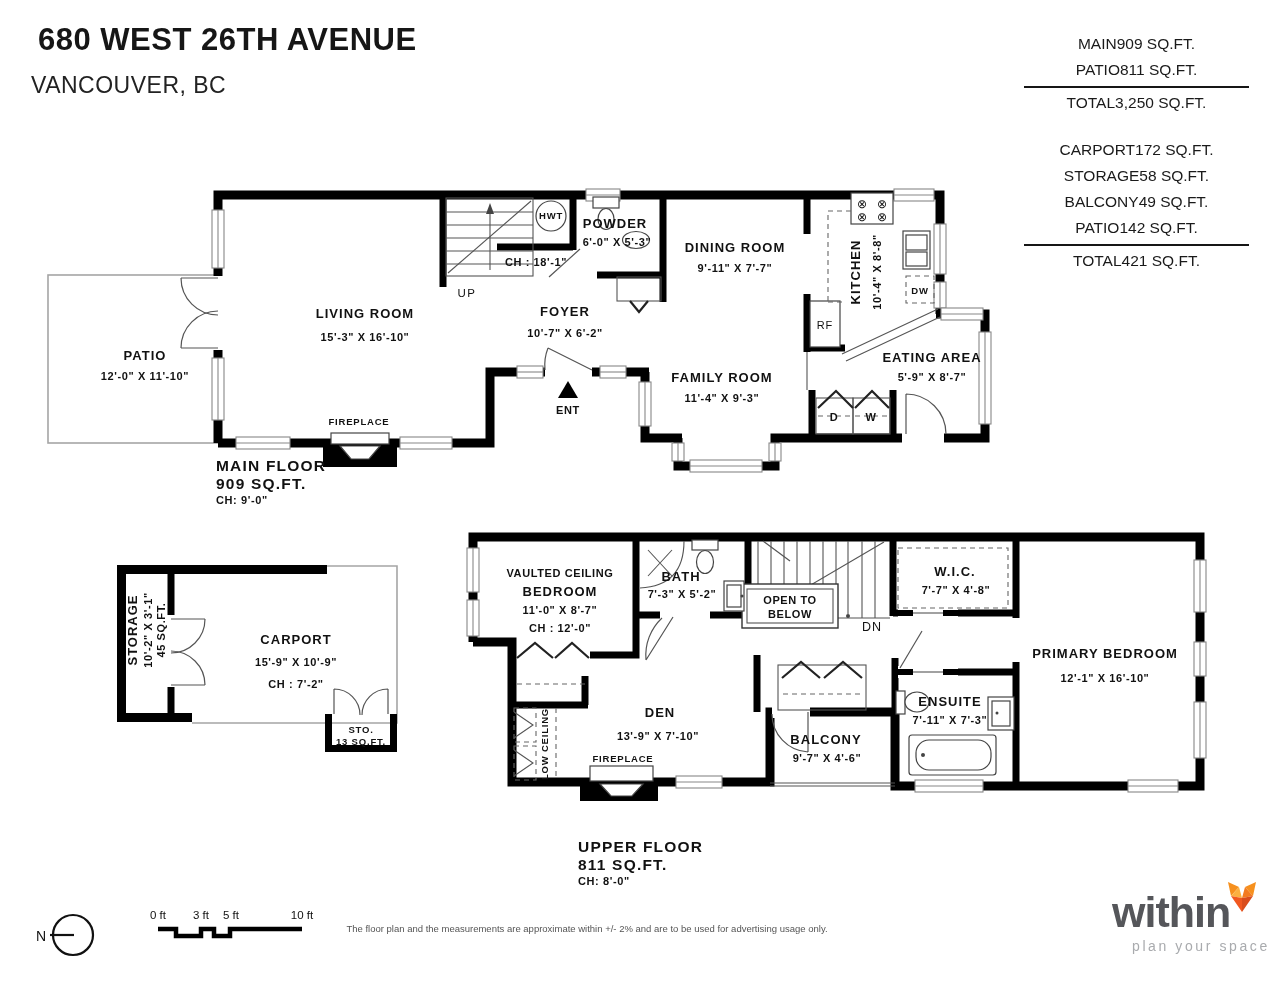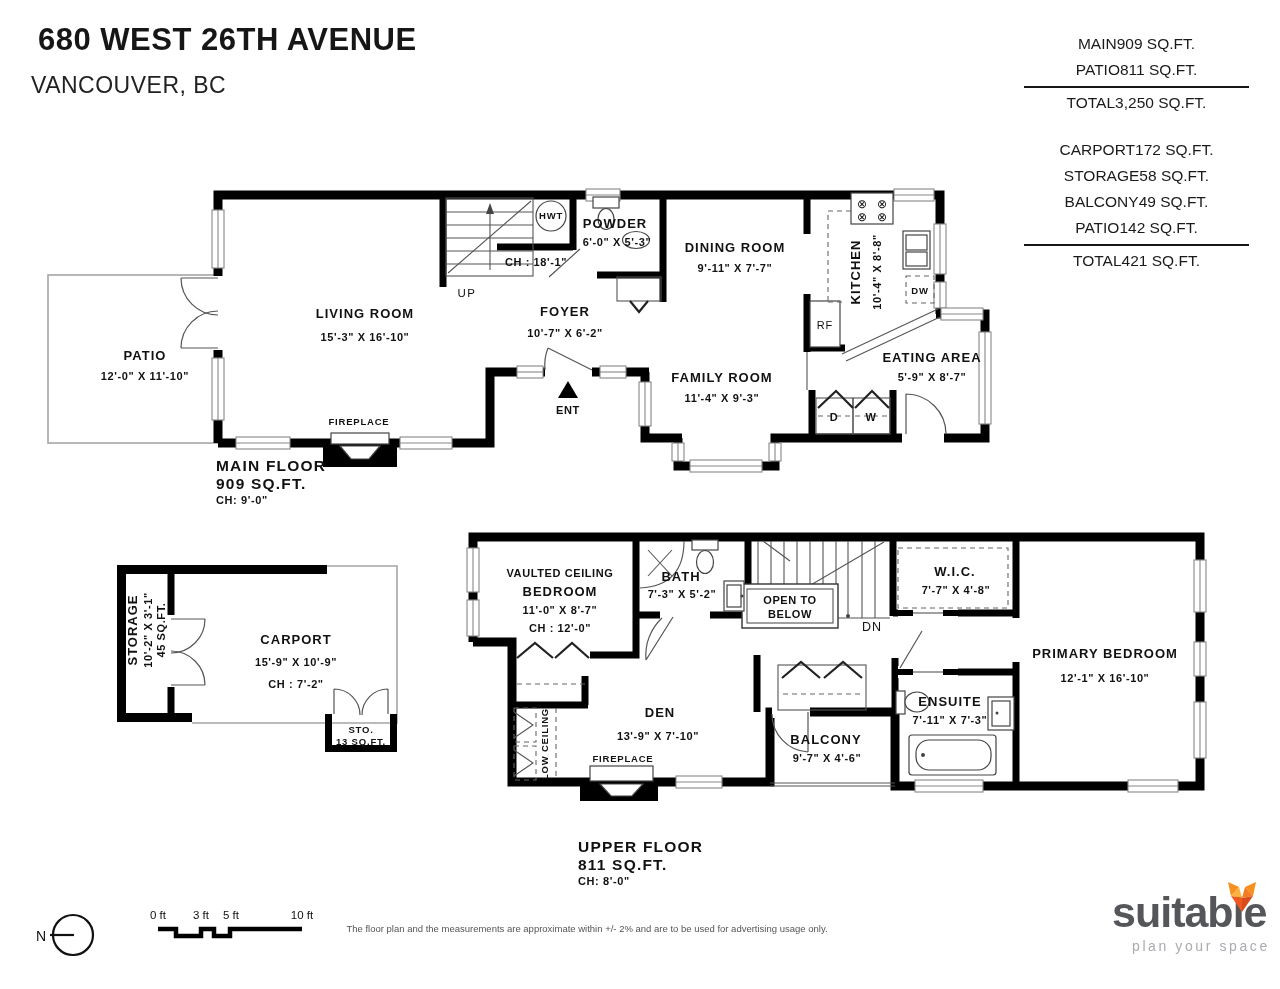--- a/index.html
+++ b/index.html
@@ -424,21 +424,21 @@
       <text x="302" y="919" text-anchor="middle" font-size="11.5">10 ft</text>
     </g>
   </svg>
 
   <div class="disclaimer">
     <div>The floor plan and the measurements are approximate within +/- 2% and are to be used for advertising usage only.</div>
   </div>
 
   <div class="logo">
     <div class="brand-row">
-      <span class="brand">suitable</span>
+      <span class="brand">within</span>
       <svg class="fox" width="30" height="32" viewBox="0 0 30 32">
         <polygon points="1,0 12,5 4,14" fill="#f6901e"></polygon>
         <polygon points="29,0 18,5 26,14" fill="#f6901e"></polygon>
         <polygon points="4,14 12,5 15,16" fill="#fbb040"></polygon>
         <polygon points="26,14 18,5 15,16" fill="#f37b21"></polygon>
         <polygon points="4,14 15,16 15,30" fill="#f1581f"></polygon>
         <polygon points="26,14 15,16 15,30" fill="#d94d1c"></polygon>
       </svg>
     </div>
     <div class="tagline">plan your space</div>

